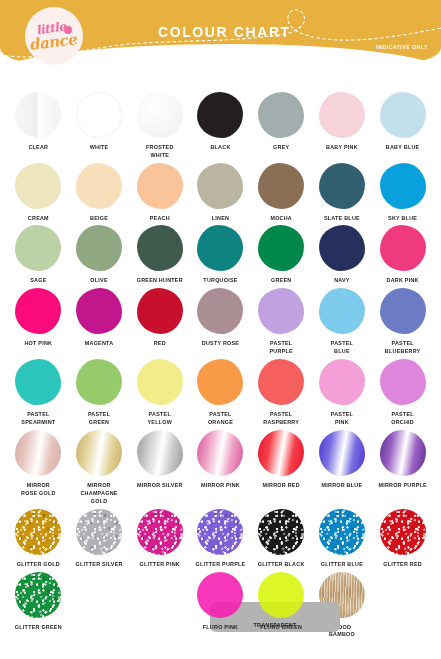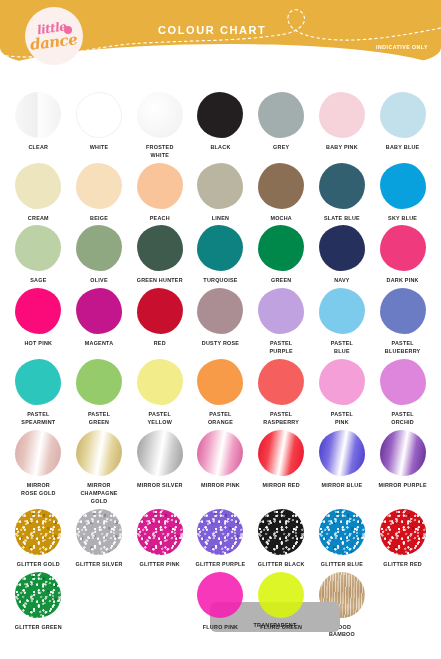--- a/index.html
+++ b/index.html
@@ -79,21 +79,21 @@
     font-size: 15px;
     color: #efa13c;
     line-height: 1;
     transform: rotate(-7deg);
     letter-spacing: -0.5px;
     margin-top: 1px;
   }
   .header-title {
     position: absolute;
     left: 158px; top: 24px;
-    font-size: 11px;
+    font-size: 14px;
     font-weight: bold;
     color: #ffffff;
     letter-spacing: 1.6px;
     z-index: 3;
   }
   .header-note {
     position: absolute;
     right: 13px; top: 44px;
     font-size: 5.2px;
     font-weight: bold;

